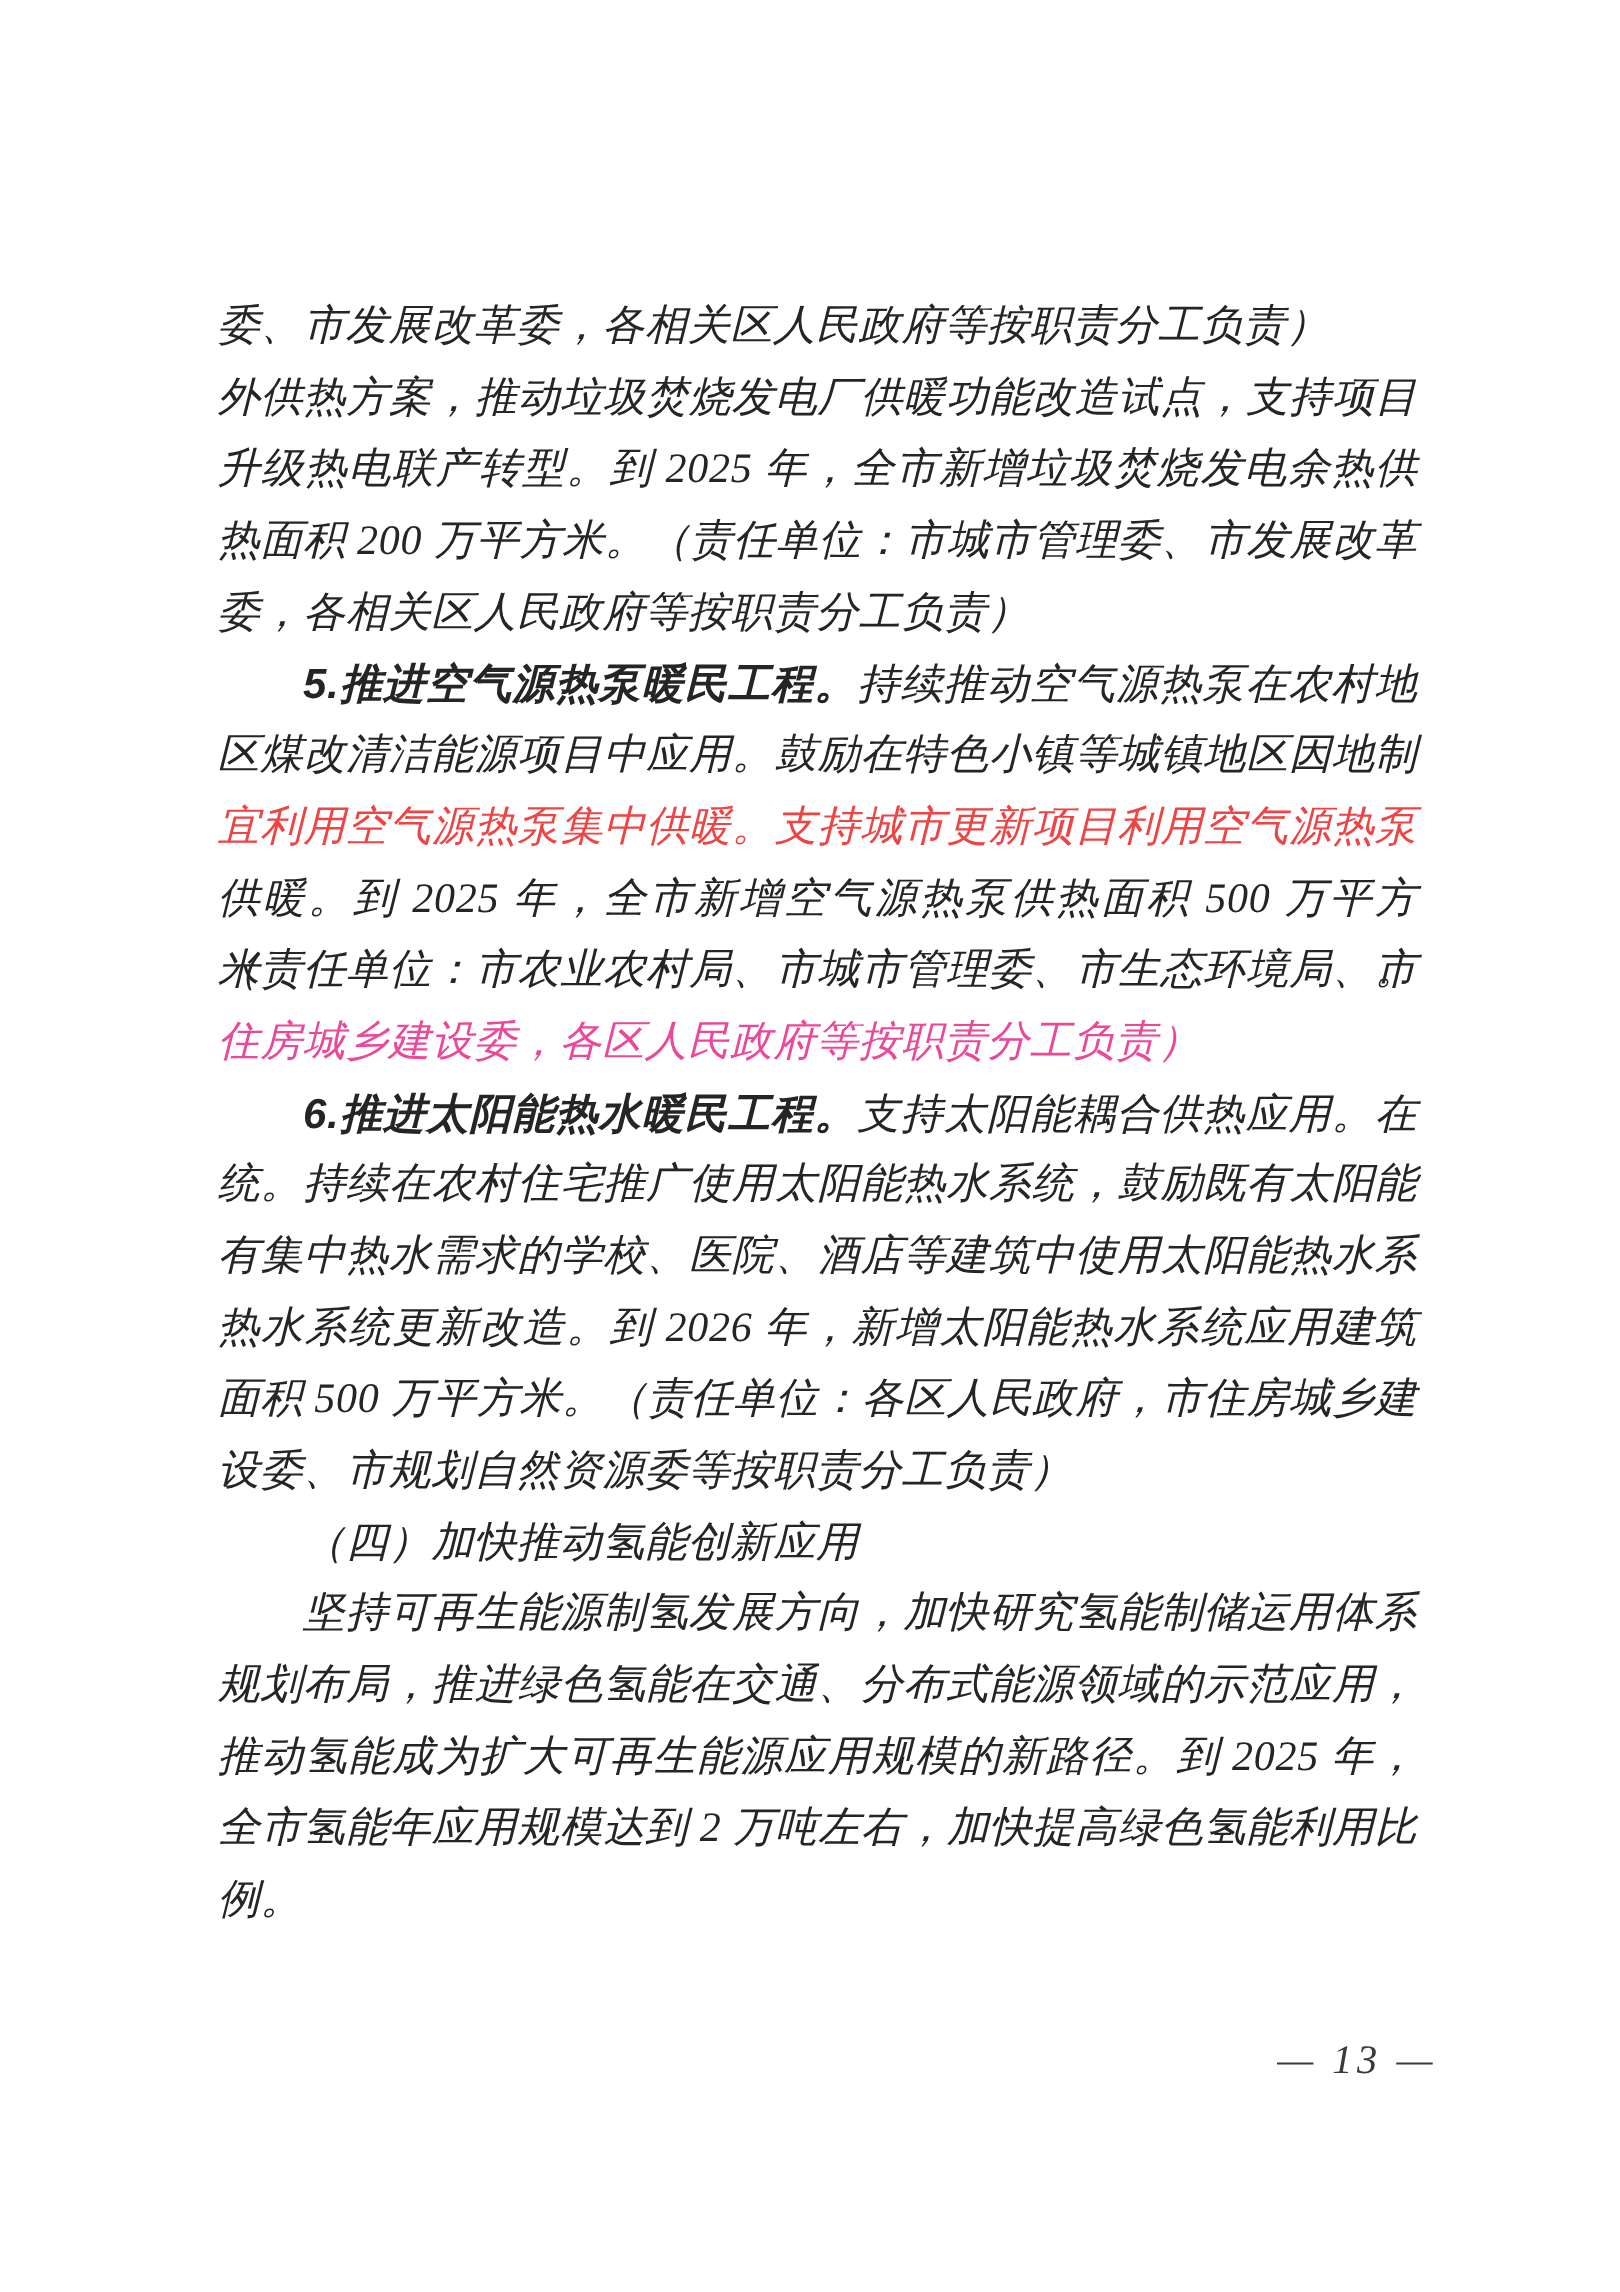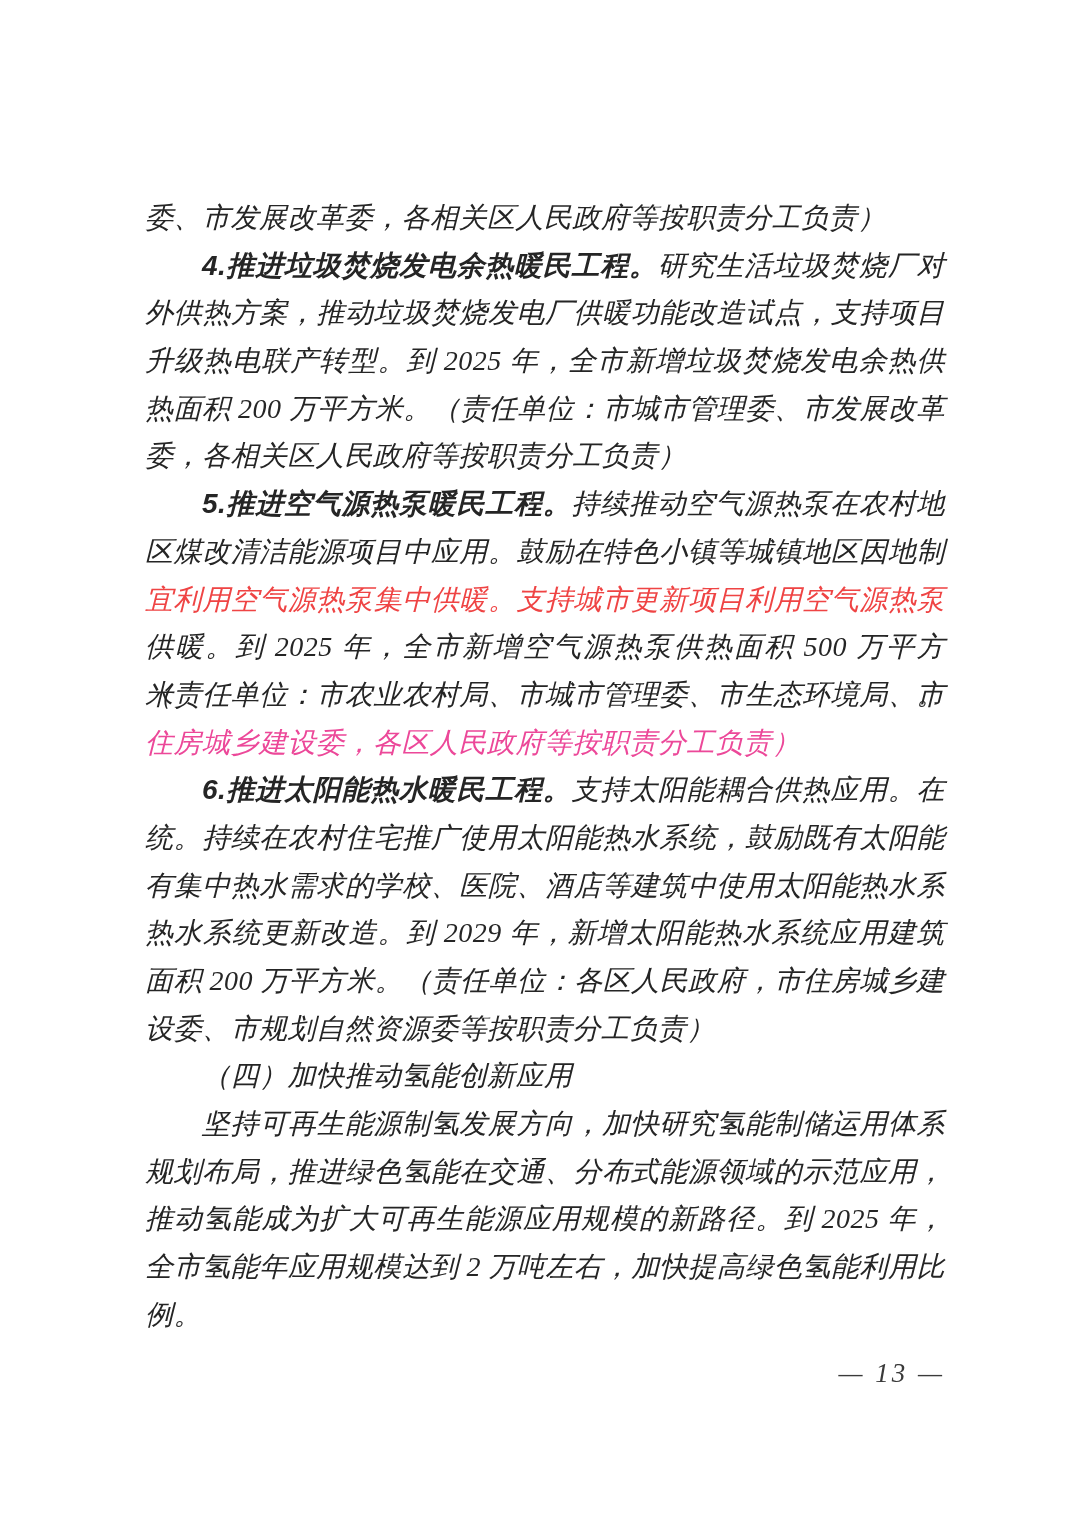--- a/index.html
+++ b/index.html
@@ -34,52 +34,51 @@
     text-align-last: justify;
   }
   .line.indent { text-indent: 57px; }
   .seg-bold {
     font-weight: 700;
     font-family: "Liberation Sans", sans-serif;
   }
   .seg-normal { font-weight: 400; }
   .page-footer {
     position: absolute;
-    left: 145px;
+    left: 158px;
     top: 1358px;
     width: 800px;
     text-align: right;
     font-size: 27px;
     color: #3a3a3a;
     letter-spacing: 3px;
     font-family: "Liberation Serif", serif;
   }
 </style>
 </head>
 <body>
 
 <div class="page">
   <div class="text-block">
       <div class="line" style="color: rgb(37, 37, 37);"><span class="seg-normal">委、市发展改革委，各相关区人民政府等按职责分工负责）</span></div>
-      <div class="line justify indent" style="color: rgb(37, 37, 37);"><span class="seg-bold">4.推进垃圾焚烧发电余热暖民工程。</span><span class="seg-normal">研究生活垃圾焚烧厂对</span></div>
       <div class="line justify" style="color: rgb(37, 37, 37);"><span class="seg-normal">外供热方案，推动垃圾焚烧发电厂供暖功能改造试点，支持项目</span></div>
       <div class="line justify" style="color: rgb(37, 37, 37);"><span class="seg-normal">升级热电联产转型。到 2025 年，全市新增垃圾焚烧发电余热供</span></div>
       <div class="line justify" style="color: rgb(37, 37, 37);"><span class="seg-normal">热面积 200 万平方米。（责任单位：市城市管理委、市发展改革</span></div>
       <div class="line" style="color: rgb(37, 37, 37);"><span class="seg-normal">委，各相关区人民政府等按职责分工负责）</span></div>
       <div class="line justify indent" style="color: rgb(37, 37, 37);"><span class="seg-bold">5.推进空气源热泵暖民工程。</span><span class="seg-normal">持续推动空气源热泵在农村地</span></div>
       <div class="line justify" style="color: rgb(37, 37, 37);"><span class="seg-normal">区煤改清洁能源项目中应用。鼓励在特色小镇等城镇地区因地制</span></div>
       <div class="line justify" style="color: #ef4444;"><span class="seg-normal">宜利用空气源热泵集中供暖。支持城市更新项目利用空气源热泵</span></div>
       <div class="line justify" style="color: rgb(37, 37, 37);"><span class="seg-normal">供暖。到 2025 年，全市新增空气源热泵供热面积 500 万平方米。</span></div>
       <div class="line justify" style="color: rgb(37, 37, 37);"><span class="seg-normal">（责任单位：市农业农村局、市城市管理委、市生态环境局、市</span></div>
       <div class="line" style="color: #ec4899;"><span class="seg-normal">住房城乡建设委，各区人民政府等按职责分工负责）</span></div>
       <div class="line justify indent" style="color: rgb(37, 37, 37);"><span class="seg-bold">6.推进太阳能热水暖民工程。</span><span class="seg-normal">支持太阳能耦合供热应用。在</span></div>
       <div class="line justify" style="color: rgb(37, 37, 37);"><span class="seg-normal">统。持续在农村住宅推广使用太阳能热水系统，鼓励既有太阳能</span></div>
       <div class="line justify" style="color: rgb(37, 37, 37);"><span class="seg-normal">有集中热水需求的学校、医院、酒店等建筑中使用太阳能热水系</span></div>
-      <div class="line justify" style="color: rgb(37, 37, 37);"><span class="seg-normal">热水系统更新改造。到 2029 年，新增太阳能热水系统应用建筑</span></div>
-      <div class="line justify" style="color: rgb(37, 37, 37);"><span class="seg-normal">面积 200 万平方米。（责任单位：各区人民政府，市住房城乡建</span></div>
+      <div class="line justify" style="color: rgb(37, 37, 37);"><span class="seg-normal">热水系统更新改造。到 2026 年，新增太阳能热水系统应用建筑</span></div>
+      <div class="line justify" style="color: rgb(37, 37, 37);"><span class="seg-normal">面积 500 万平方米。（责任单位：各区人民政府，市住房城乡建</span></div>
       <div class="line" style="color: rgb(37, 37, 37);"><span class="seg-normal">设委、市规划自然资源委等按职责分工负责）</span></div>
       <div class="line indent" style="color: rgb(37, 37, 37);"><span class="seg-normal">（四）加快推动氢能创新应用</span></div>
       <div class="line justify indent" style="color: rgb(37, 37, 37);"><span class="seg-normal">坚持可再生能源制氢发展方向，加快研究氢能制储运用体系</span></div>
       <div class="line justify" style="color: rgb(37, 37, 37);"><span class="seg-normal">规划布局，推进绿色氢能在交通、分布式能源领域的示范应用，</span></div>
       <div class="line justify" style="color: rgb(37, 37, 37);"><span class="seg-normal">推动氢能成为扩大可再生能源应用规模的新路径。到 2025 年，</span></div>
       <div class="line justify" style="color: rgb(37, 37, 37);"><span class="seg-normal">全市氢能年应用规模达到 2 万吨左右，加快提高绿色氢能利用比</span></div>
       <div class="line" style="color: rgb(37, 37, 37);"><span class="seg-normal">例。</span></div>
     </div>
   <div class="page-footer">— 13 —</div>
 </div>

